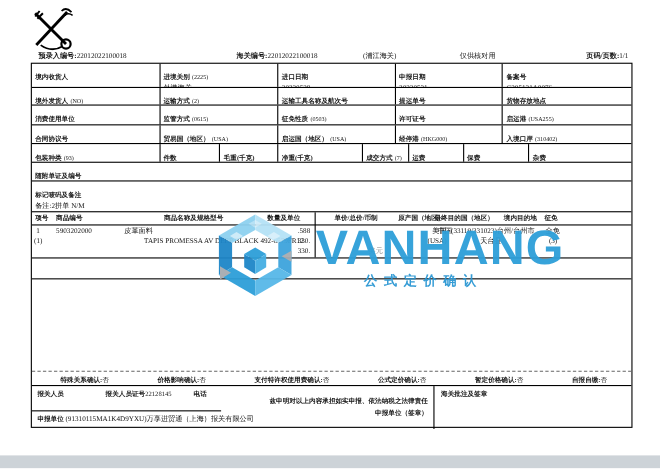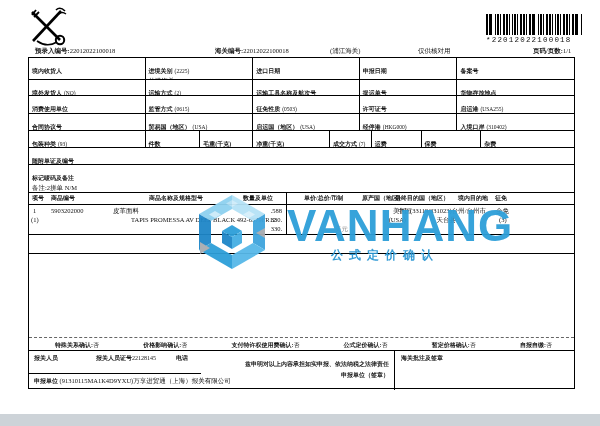--- a/index.html
+++ b/index.html
@@ -59,24 +59,20 @@
       <line x1="6" y1="6" x2="34" y2="34" stroke="#000" stroke-width="2.6"></line>
       <circle cx="34" cy="34" r="4.2" fill="none" stroke="#000" stroke-width="2"></circle>
       <line x1="8" y1="11" x2="13" y2="6" stroke="#000" stroke-width="1.8"></line>
       <line x1="6" y1="9" x2="10" y2="4" stroke="#000" stroke-width="1.8"></line>
       <path d="M30 4 q4 -4 9 1" fill="none" stroke="#000" stroke-width="1.6"></path>
       <path d="M33 8 q3 -3 7 0" fill="none" stroke="#000" stroke-width="1.4"></path>
       <path d="M11 35 q10 7 20 1" fill="none" stroke="#000" stroke-width="1.6"></path>
     </svg>
   </div>
 
-  <div class="barcode">
-    <div class="bars"></div>
-    <div class="bcnum">*22012022100018</div>
-  </div>
 
   <div class="subhead" style="left:35px;"><b>预录入编号:</b><span>22012022100018</span></div>
   <div class="subhead" style="left:215px;"><b>海关编号:</b><span>22012022100018</span></div>
   <div class="subhead" style="left:330px;">(浦江海关)</div>
   <div class="subhead" style="left:418px;">仅供核对用</div>
   <div class="subhead" style="left:533px;"><b>页码/页数:</b><span>1/1</span></div>
 
   <div class="tbl">
 
     <div class="trow" style="height:22px;">

